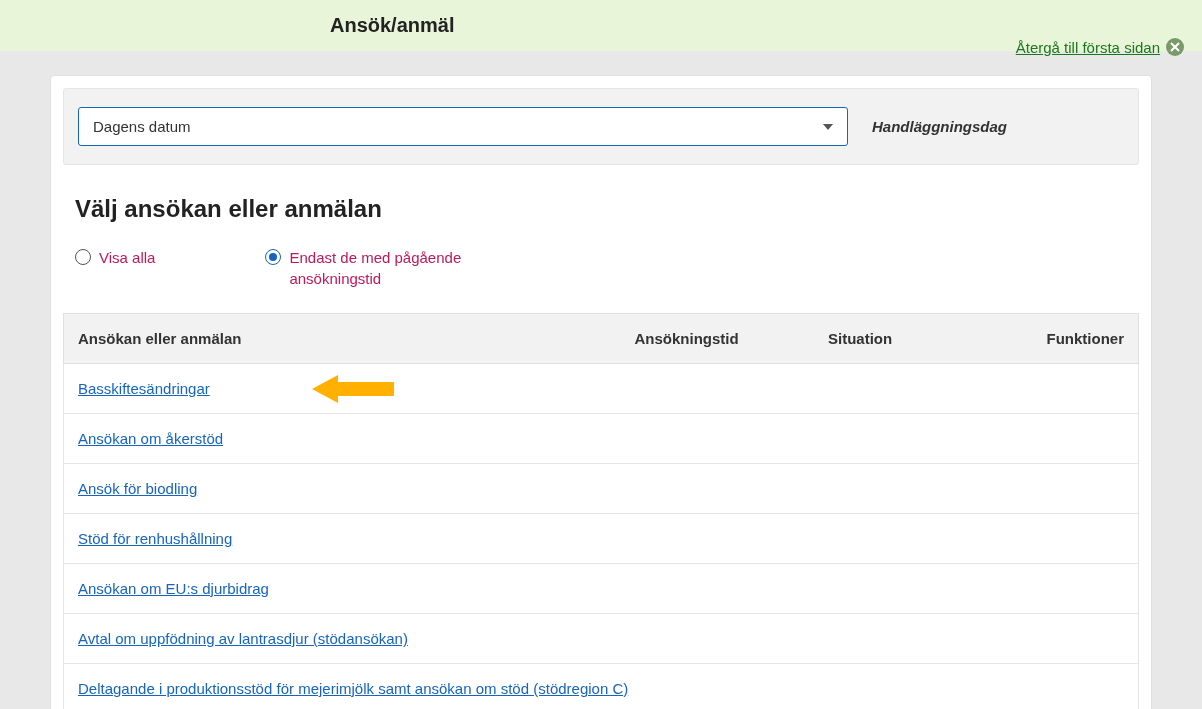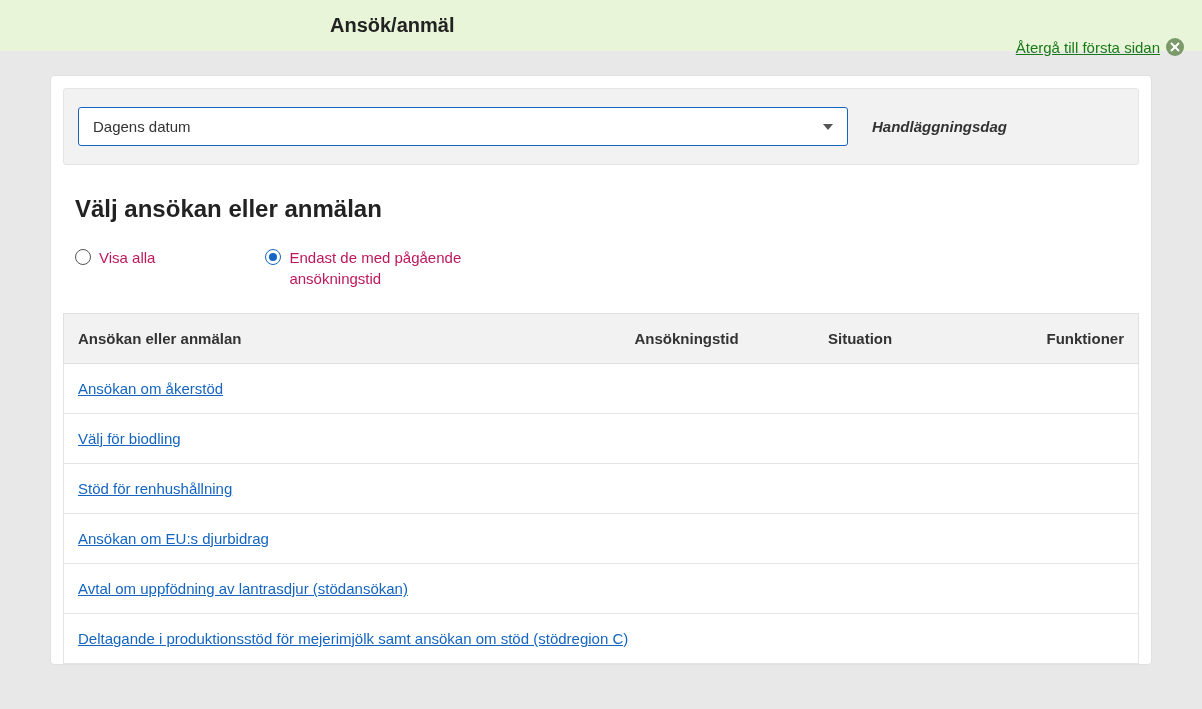--- a/index.html
+++ b/index.html
@@ -239,24 +239,29 @@
       <thead>
         <tr>
           <th style="width:52%">Ansökan eller anmälan</th>
           <th style="width:18%">Ansökningstid</th>
           <th style="width:16%">Situation</th>
           <th style="width:14%">Funktioner</th>
         </tr>
       </thead>
       <tbody id="app-rows">
           <tr>
+            <td colspan="4"><a class="app-link">Basskiftesändringar</a><svg class="arrow-indicator" viewBox="0 0 82 28">
+                <polygon points="0,14 26,0 26,7 82,7 82,21 26,21 26,28" fill="#FFB000"></polygon>
+              </svg></td>
+          </tr>
+          <tr>
             <td colspan="4"><a class="app-link">Ansökan om åkerstöd</a></td>
           </tr>
           <tr>
-            <td colspan="4"><a class="app-link">Välj för biodling</a></td>
+            <td colspan="4"><a class="app-link">Ansök för biodling</a></td>
           </tr>
           <tr>
             <td colspan="4"><a class="app-link">Stöd för renhushållning</a></td>
           </tr>
           <tr>
             <td colspan="4"><a class="app-link">Ansökan om EU:s djurbidrag</a></td>
           </tr>
           <tr>
             <td colspan="4"><a class="app-link">Avtal om uppfödning av lantrasdjur (stödansökan)</a></td>
           </tr>

